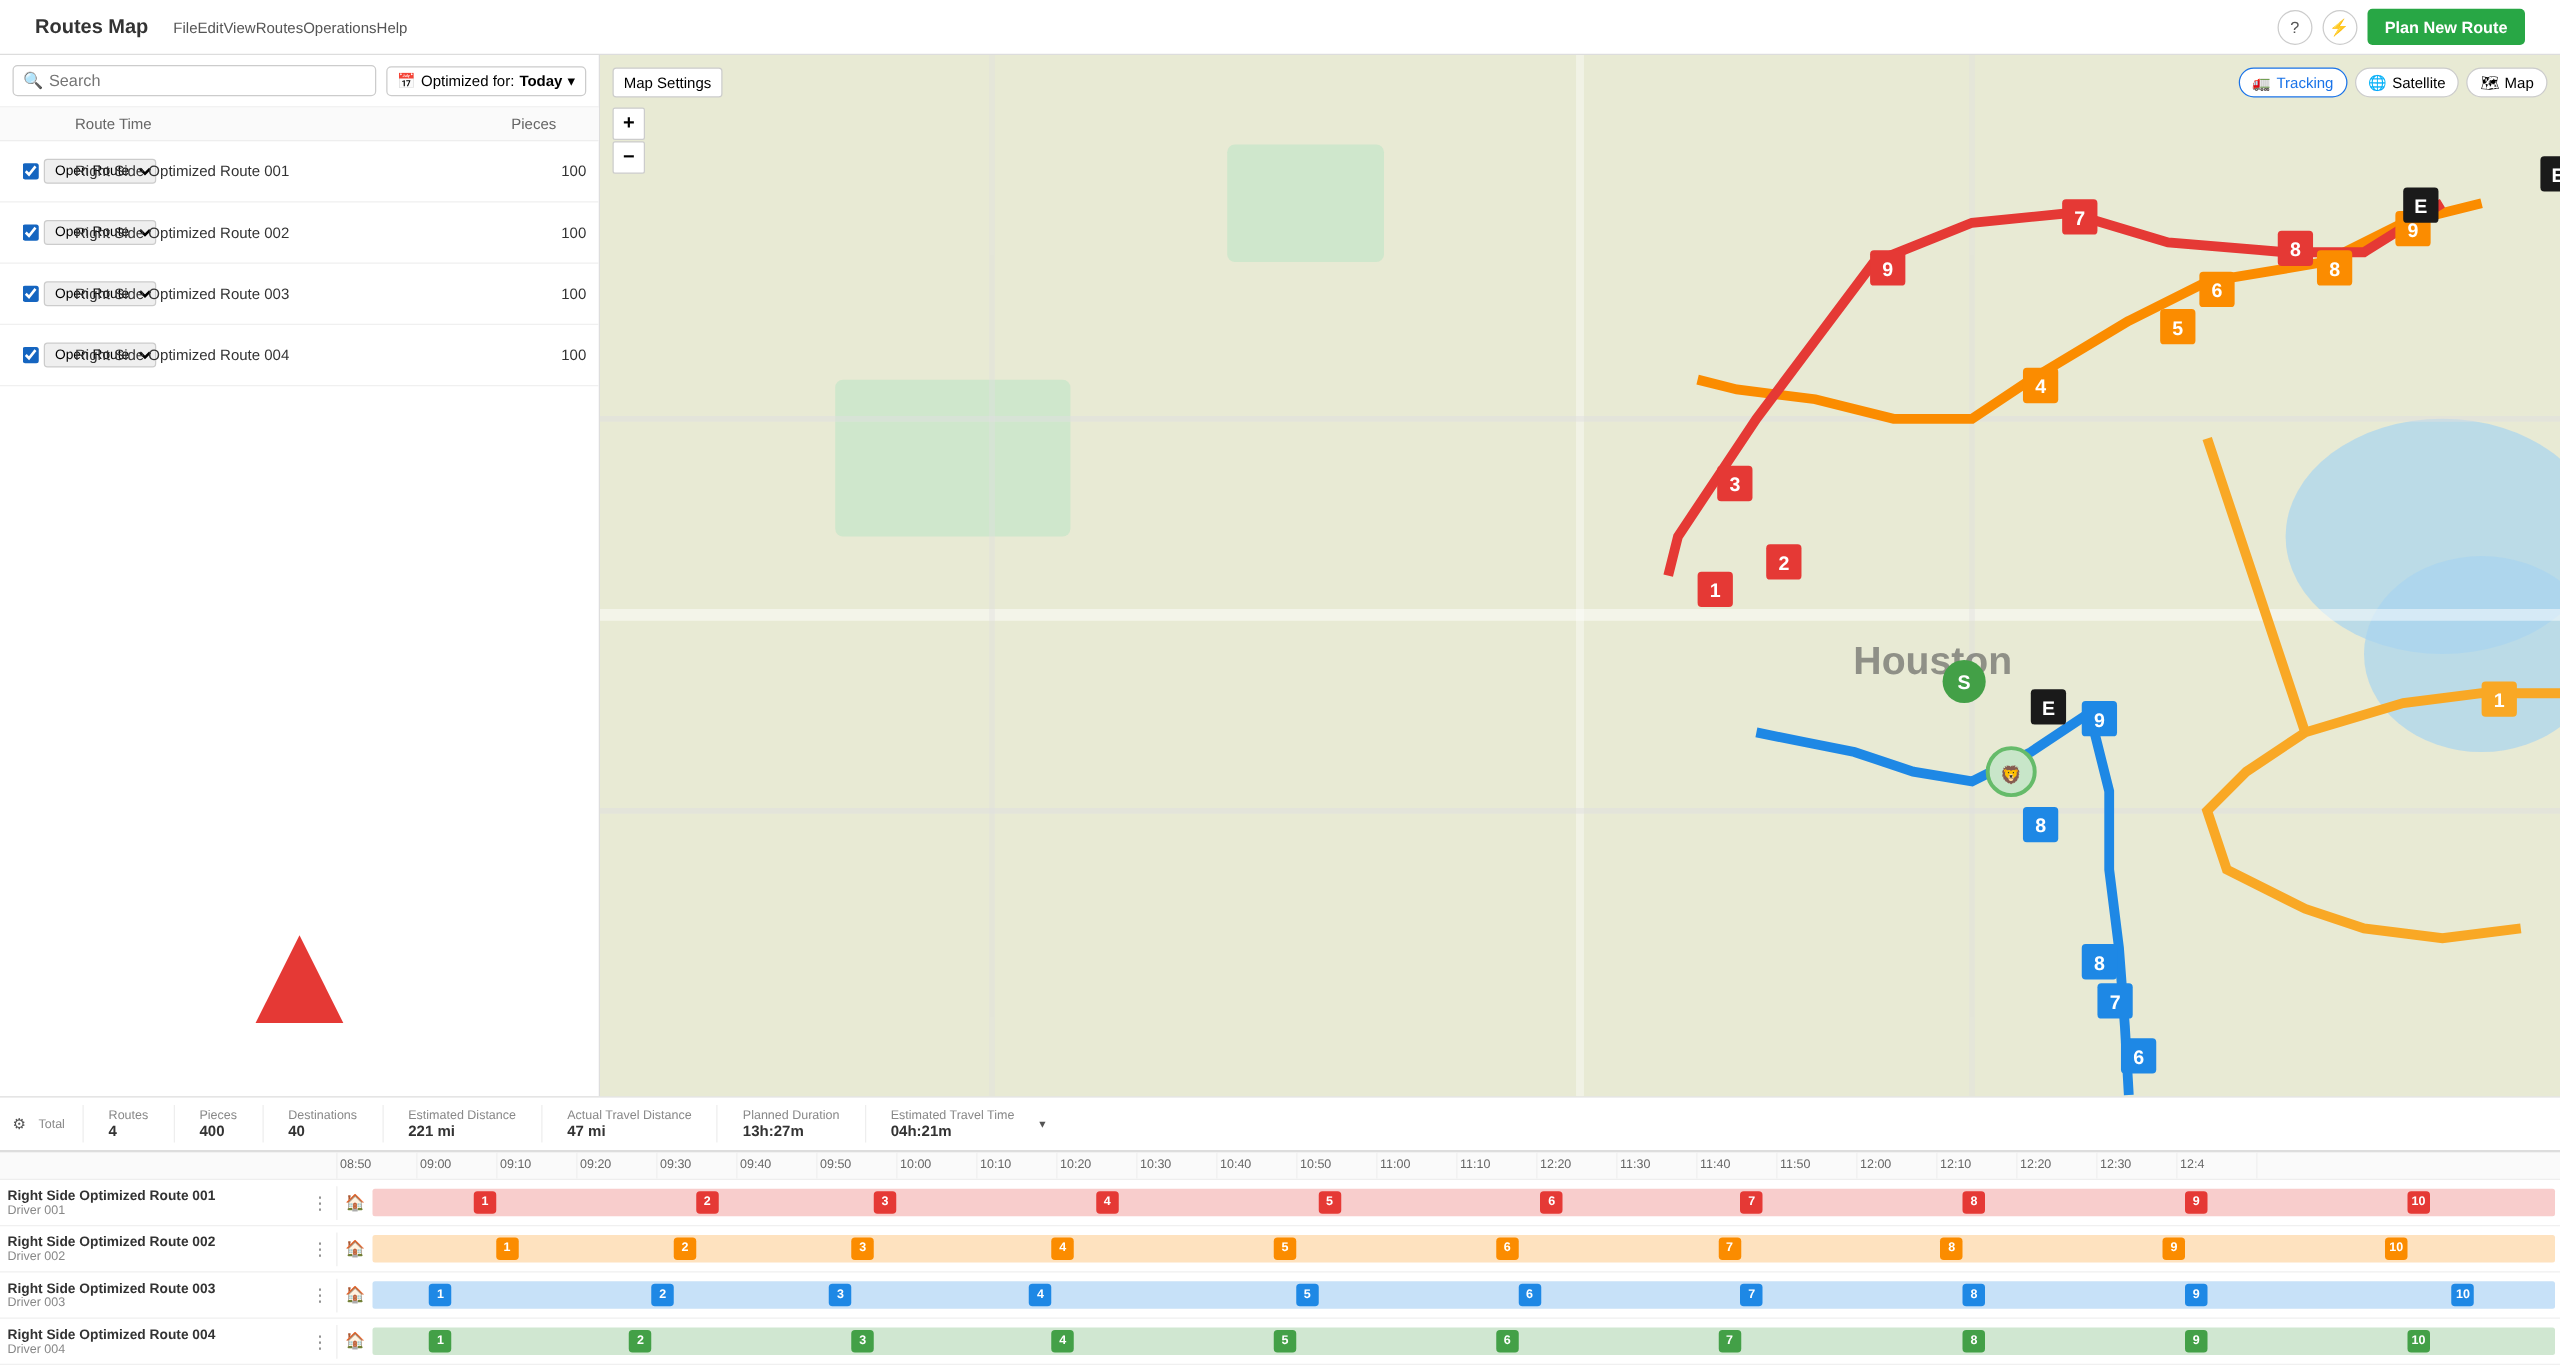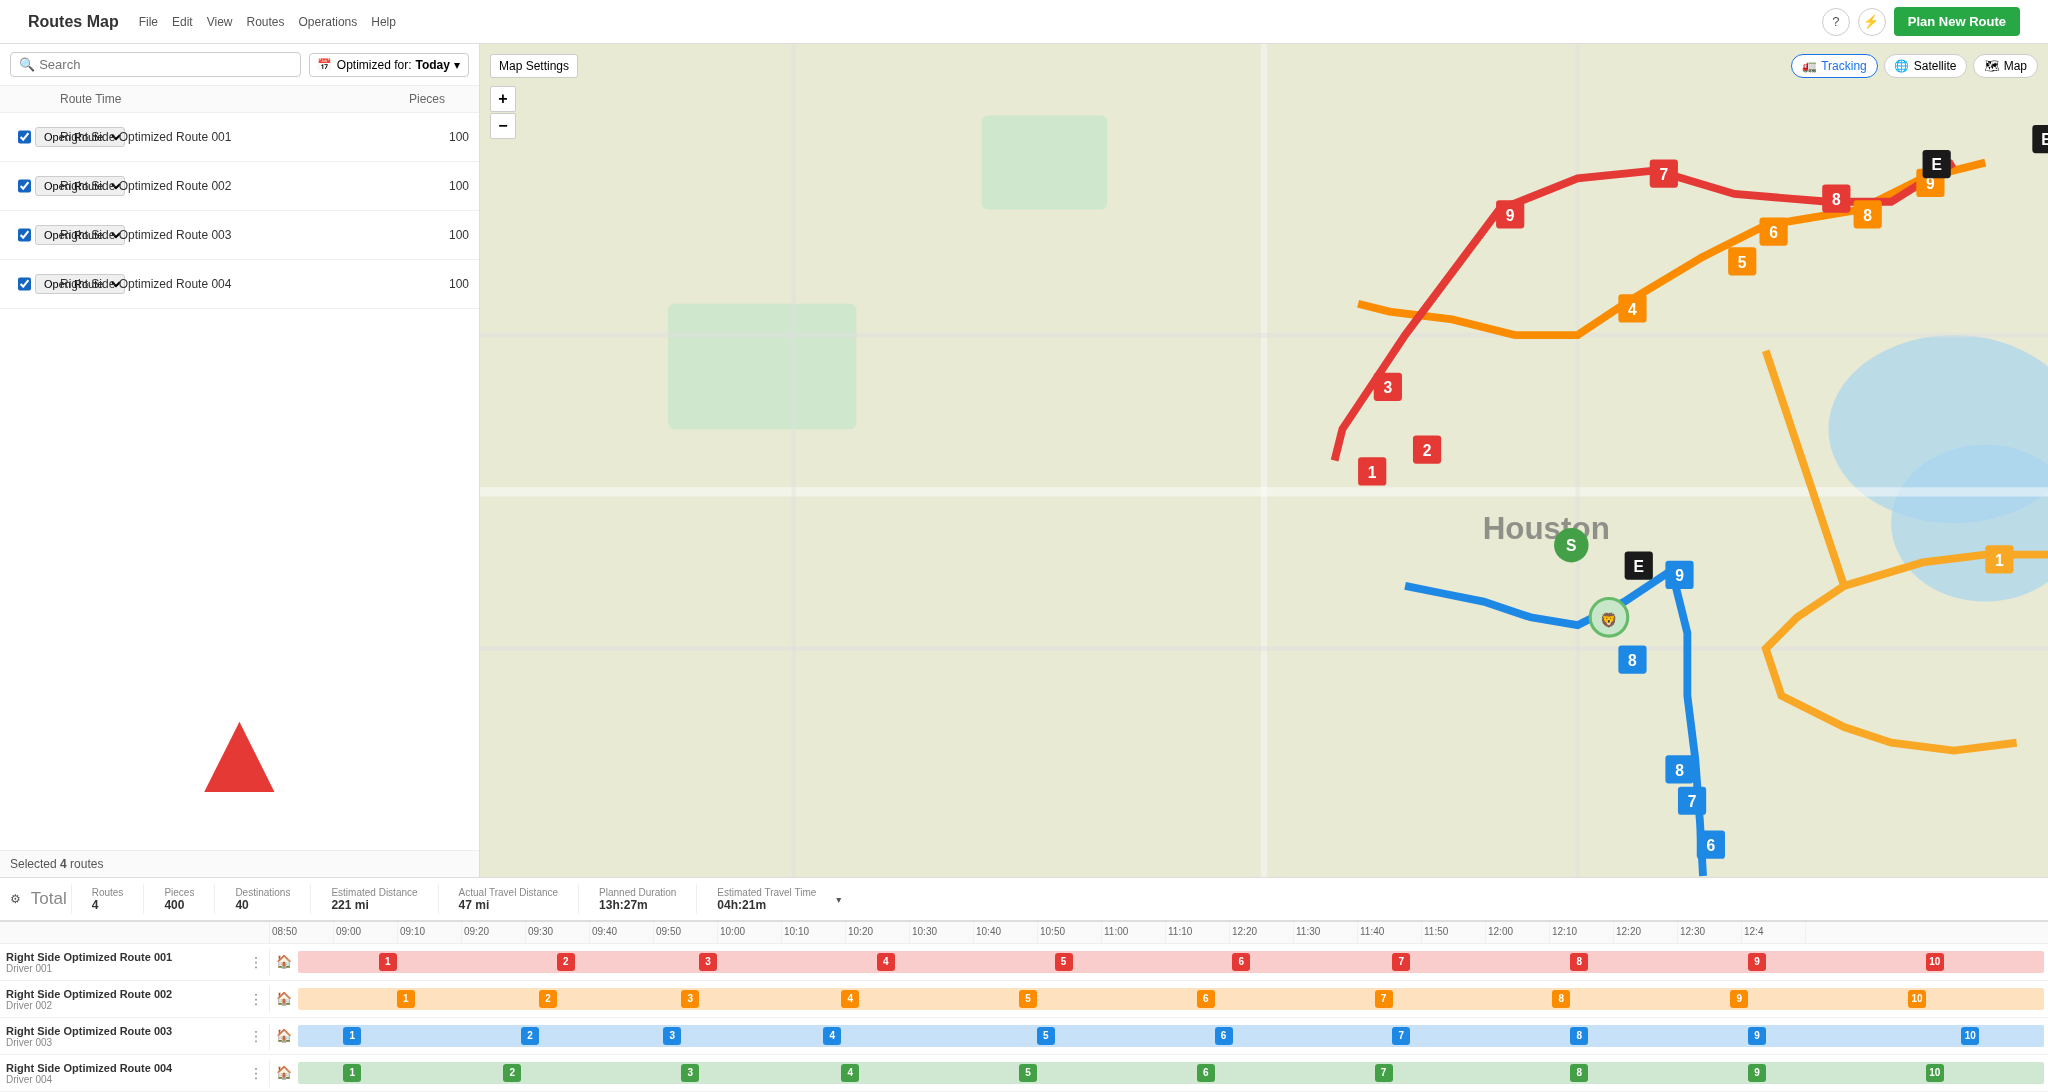--- a/index.html
+++ b/index.html
@@ -1,21 +1,21 @@
 <!DOCTYPE html>
 <html><head>
   <meta charset="utf-8">
   <style>
     * { box-sizing: border-box; margin: 0; padding: 0; }
     body { font-family: -apple-system, BlinkMacSystemFont, 'Segoe UI', sans-serif; font-size: 13px; background: #f0f0f0; overflow: hidden; }
 
     
     .top-bar { display: flex; align-items: center; padding: 6px 28px; background: #fff; border-bottom: 1px solid #ddd; height: 44px; }
     .app-title { font-size: 16px; font-weight: 600; color: #333; margin-right: 20px; }
-    .menu-items { display: flex; gap: 14px; }
+    .menu-items { display: flex; }
     .menu-item { font-size: 12px; color: #555; cursor: pointer; }
     .spacer { flex: 1; }
     .top-right-btns { display: flex; align-items: center; gap: 8px; }
     .icon-btn { width: 28px; height: 28px; border-radius: 50%; border: 1px solid #ccc; background: #fff; display: flex; align-items: center; justify-content: center; cursor: pointer; font-size: 13px; color: #555; }
     .plan-route-btn { background: #28a745; color: #fff; border: none; border-radius: 4px; padding: 7px 14px; font-size: 13px; font-weight: 600; cursor: pointer; white-space: nowrap; }
 
     
     .main-layout { display: flex; height: calc(100vh - 44px); flex-direction: column; }
     .upper-section { display: flex; flex: 1; min-height: 0; }
 
@@ -171,25 +171,20 @@
     <span class="route-name">Right Side Optimized Route 004</span>
     <span class="pieces-val">100</span>
   </div>
           </div>
       </div>
 
       <div class="arrow-area">
         <div class="red-arrow">▲</div>
       </div>
 
-      <div class="left-status-bar">
-        <span>Selected </span>
-        <strong>4</strong>
-        <span> routes</span>
-      </div>
     </div>
 
     <div class="map-area">
       
       <div class="map-toolbar">
         <button class="map-settings-btn">Map Settings</button>
         <div style="display:flex;flex-direction:column;gap:1px;margin-top:6px;">
           <button class="map-zoom-btn">+</button>
           <button class="map-zoom-btn">−</button>
         </div>
@@ -309,21 +304,21 @@
         <text x="720" y="385" text-anchor="middle" fill="#2e7d32" font-size="9">🦁</text>
 
         <circle cx="696" cy="334" r="11" fill="#43a047"></circle>
         <text x="696" y="338" text-anchor="middle" fill="#fff" font-size="10" font-weight="bold">S</text>
       </svg>
     </div>
   </div>
 
   <div class="bottom-status">
     <span class="gear-icon-sm">⚙</span>
-    <span style="font-size:17px;color:#888;">Total</span>
+    <span style="font-size:10px;color:#888;margin-right:10px;">Total</span>
     <div class="stat-divider"></div>
     <div class="stat-group">
       <span class="stat-label">Routes</span>
       <span class="stat-value">4</span>
     </div>
     <div class="stat-divider"></div>
     <div class="stat-group">
       <span class="stat-label">Pieces</span>
       <span class="stat-value">400</span>
     </div>

